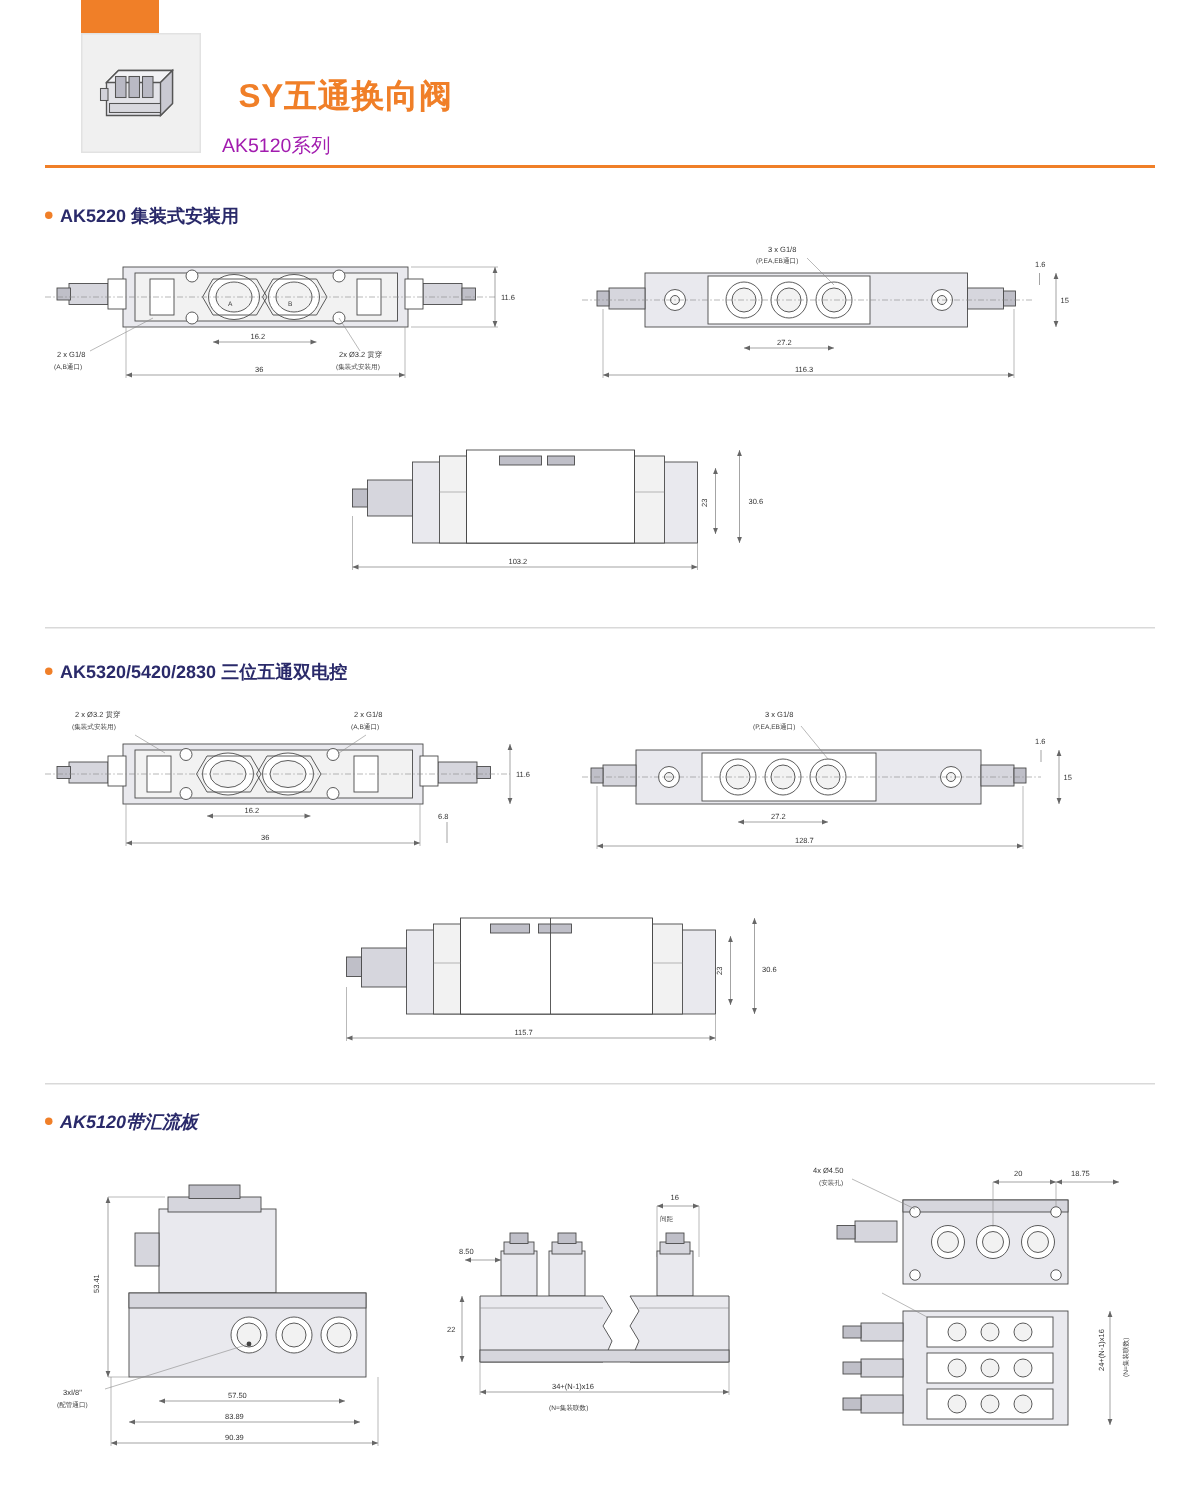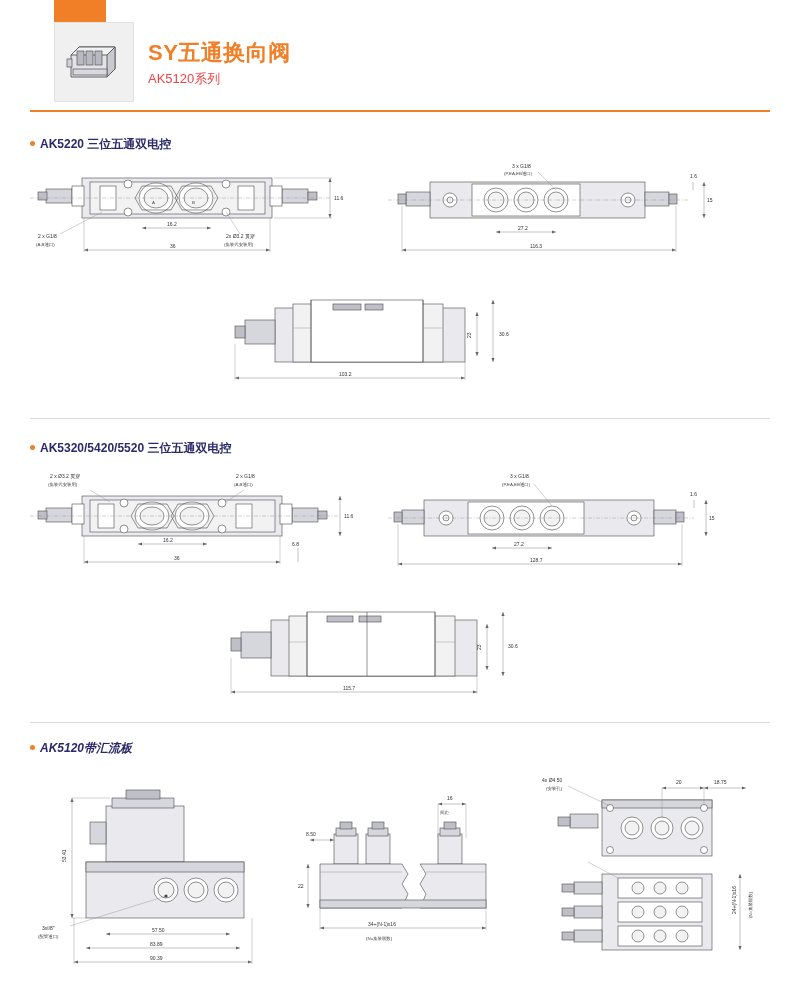--- a/index.html
+++ b/index.html
@@ -55,25 +55,25 @@
     position: absolute;
     left: 148px;
     top: 40px;
   }
   .header-title {
     font-size: 22px;
     font-weight: bold;
     color: #f07f28;
     letter-spacing: 0.5px;
     line-height: 26px;
-    margin: 0;
+    margin: 11px;
   }
   .header-sub {
     font-size: 13px;
-    color: #ef4444;
+    color: #a21caf;
     line-height: 18px;
     margin-top: 4px;
   }
   .header-rule {
     position: absolute;
     left: 30px;
     right: 30px;
     top: 110px;
     height: 2px;
     background: #f07f28;
@@ -153,21 +153,21 @@
     </div>
     <div class="header-text">
       <div class="header-title">SY五通换向阀</div>
       <div class="header-sub">AK5120系列</div>
     </div>
     <div class="header-rule"></div>
   </div>
 
   <div class="section-title" style="position:absolute; left:0; top:136px;">
     <span class="bullet"></span>
-    <span>AK5220 三位五通双电控</span>
+    <span>AK5220 集装式安装用</span>
   </div>
 
   <div class="dwg" style="left:30px; top:160px;">
     <svg width="340" height="110" viewBox="0 0 340 110">
 
       <rect x="52" y="18" width="190" height="40" class="fil-l"></rect>
       <rect x="60" y="22" width="175" height="32" class="fil-gray"></rect>
 
       <rect x="16" y="29" width="26" height="14" class="fil-m"></rect>
       <rect x="8" y="32" width="9" height="8" class="fil-d"></rect>
@@ -303,21 +303,21 @@
       <line x1="20" y1="62" x2="20" y2="98" class="ln-thin"></line>
       <line x1="250" y1="80" x2="250" y2="98" class="ln-thin"></line>
       <text class="lbl" x="124" y="94">103.2</text>
     </svg>
   </div>
 
   <div class="divider" style="top:418px;"></div>
 
   <div class="section-title" style="position:absolute; left:0; top:440px;">
     <span class="bullet"></span>
-    <span>AK5320/5420/5520 三位五通双电控</span>
+    <span>AK5320/5420/2830 三位五通双电控</span>
   </div>
 
   <div class="dwg" style="left:30px; top:468px;">
     <svg width="340" height="110" viewBox="0 0 340 110">
       <rect x="52" y="28" width="200" height="40" class="fil-l"></rect>
       <rect x="60" y="32" width="185" height="32" class="fil-gray"></rect>
       <rect x="16" y="40" width="26" height="14" class="fil-m"></rect>
       <rect x="8" y="43" width="9" height="8" class="fil-d"></rect>
       <rect x="42" y="36" width="12" height="20" class="fil-w"></rect>
       <rect x="262" y="40" width="26" height="14" class="fil-m"></rect>

